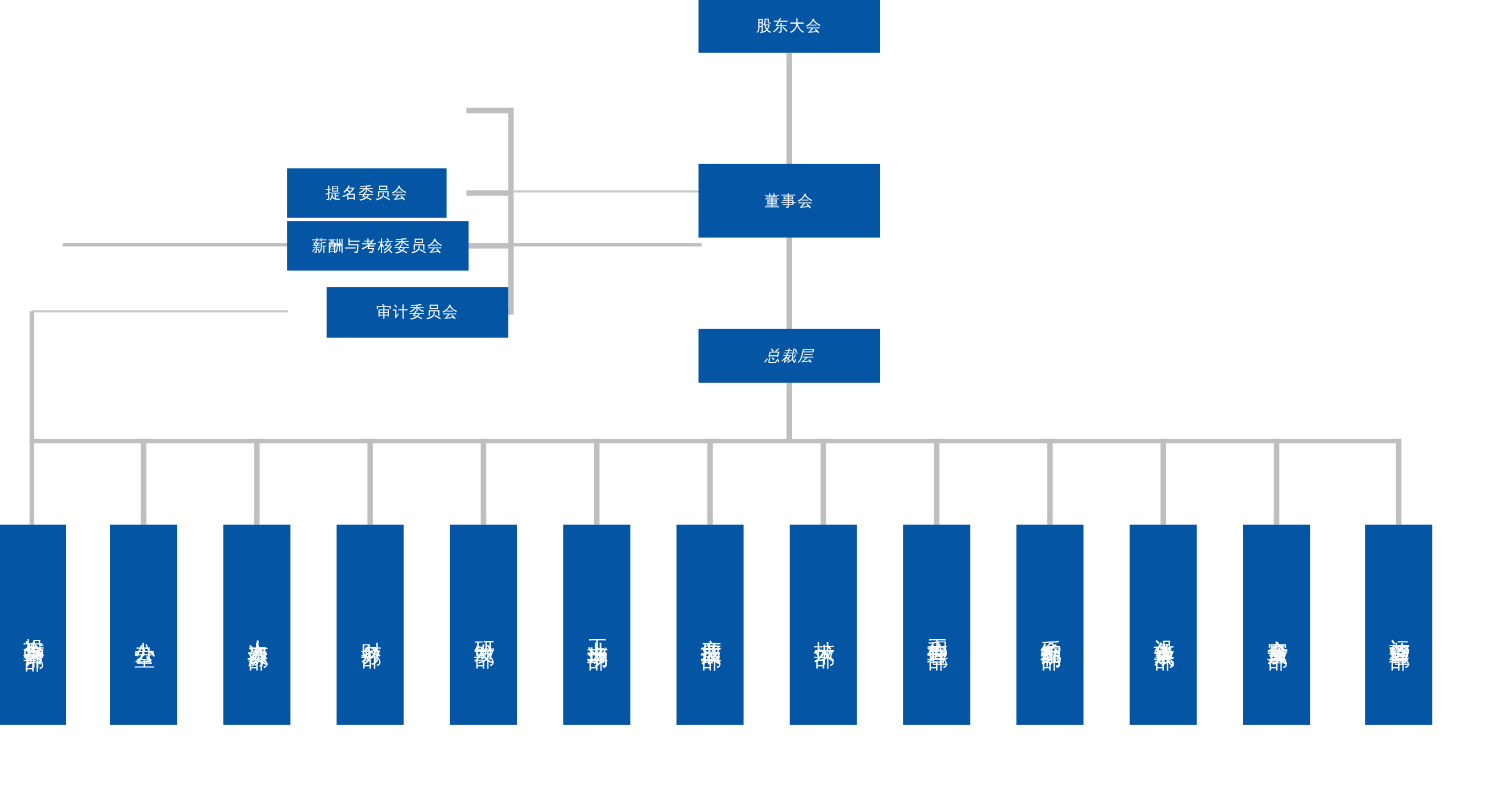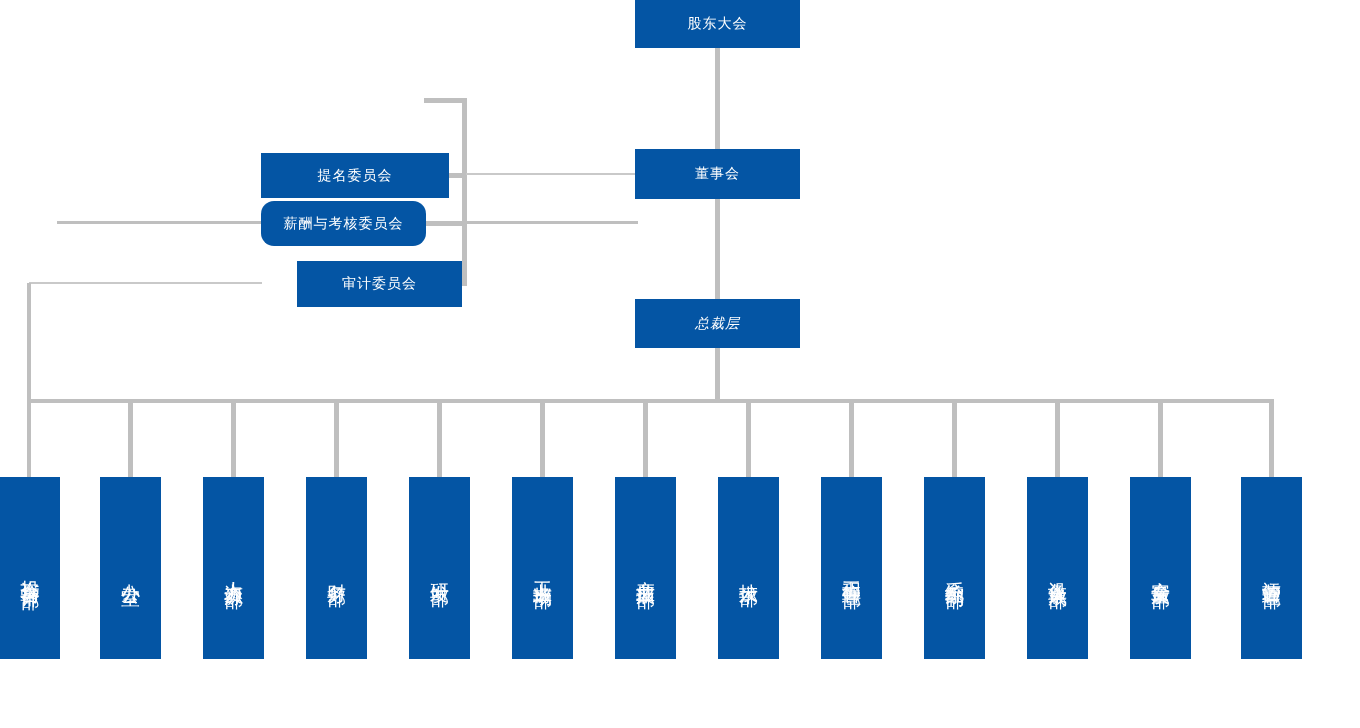--- a/index.html
+++ b/index.html
@@ -94,32 +94,32 @@
   <div class="conn" style="left:849px; top:399px; width:5px; height:78px;"></div>
   <div class="conn" style="left:952px; top:399px; width:5px; height:78px;"></div>
   <div class="conn" style="left:1055px; top:399px; width:5px; height:78px;"></div>
   <div class="conn" style="left:1158px; top:399px; width:5px; height:78px;"></div>
   <div class="conn" style="left:1269px; top:399px; width:5px; height:78px;"></div>
 
   <div class="node h" style="left:635px; top:0px; width:165px; height:48px;">
     <span>股东大会</span>
   </div>
 
-  <div class="node h" style="left:635px; top:149px; width:165px; height:50px;">
+  <div class="node h" style="left:635px; top:149px; width:165px; height:67px;">
     <span>董事会</span>
   </div>
 
   <div class="node h" style="left:635px; top:299px; width:165px; height:49px;font-style:italic;">
     <span>总裁层</span>
   </div>
 
-  <div class="node h" style="left:261px; top:153px; width:188px; height:45px;">
+  <div class="node h" style="left:261px; top:153px; width:145px; height:45px;">
     <span>提名委员会</span>
   </div>
-  <div class="node h" style="left:261px; top:201px; width:165px; height:45px;border-radius:13px;">
+  <div class="node h" style="left:261px; top:201px; width:165px; height:45px;">
     <span>薪酬与考核委员会</span>
   </div>
   <div class="node h" style="left:261px; top:261px; width:165px; height:46px;margin-left:36px;">
     <span>审计委员会</span>
   </div>
 
   <div class="node v" style="left:0px; top:477px; width:60px; height:182px;">
     <span class="vtext">投资与审计部</span>
   </div>
   <div class="node v" style="left:100px; top:477px; width:61px; height:182px;">

